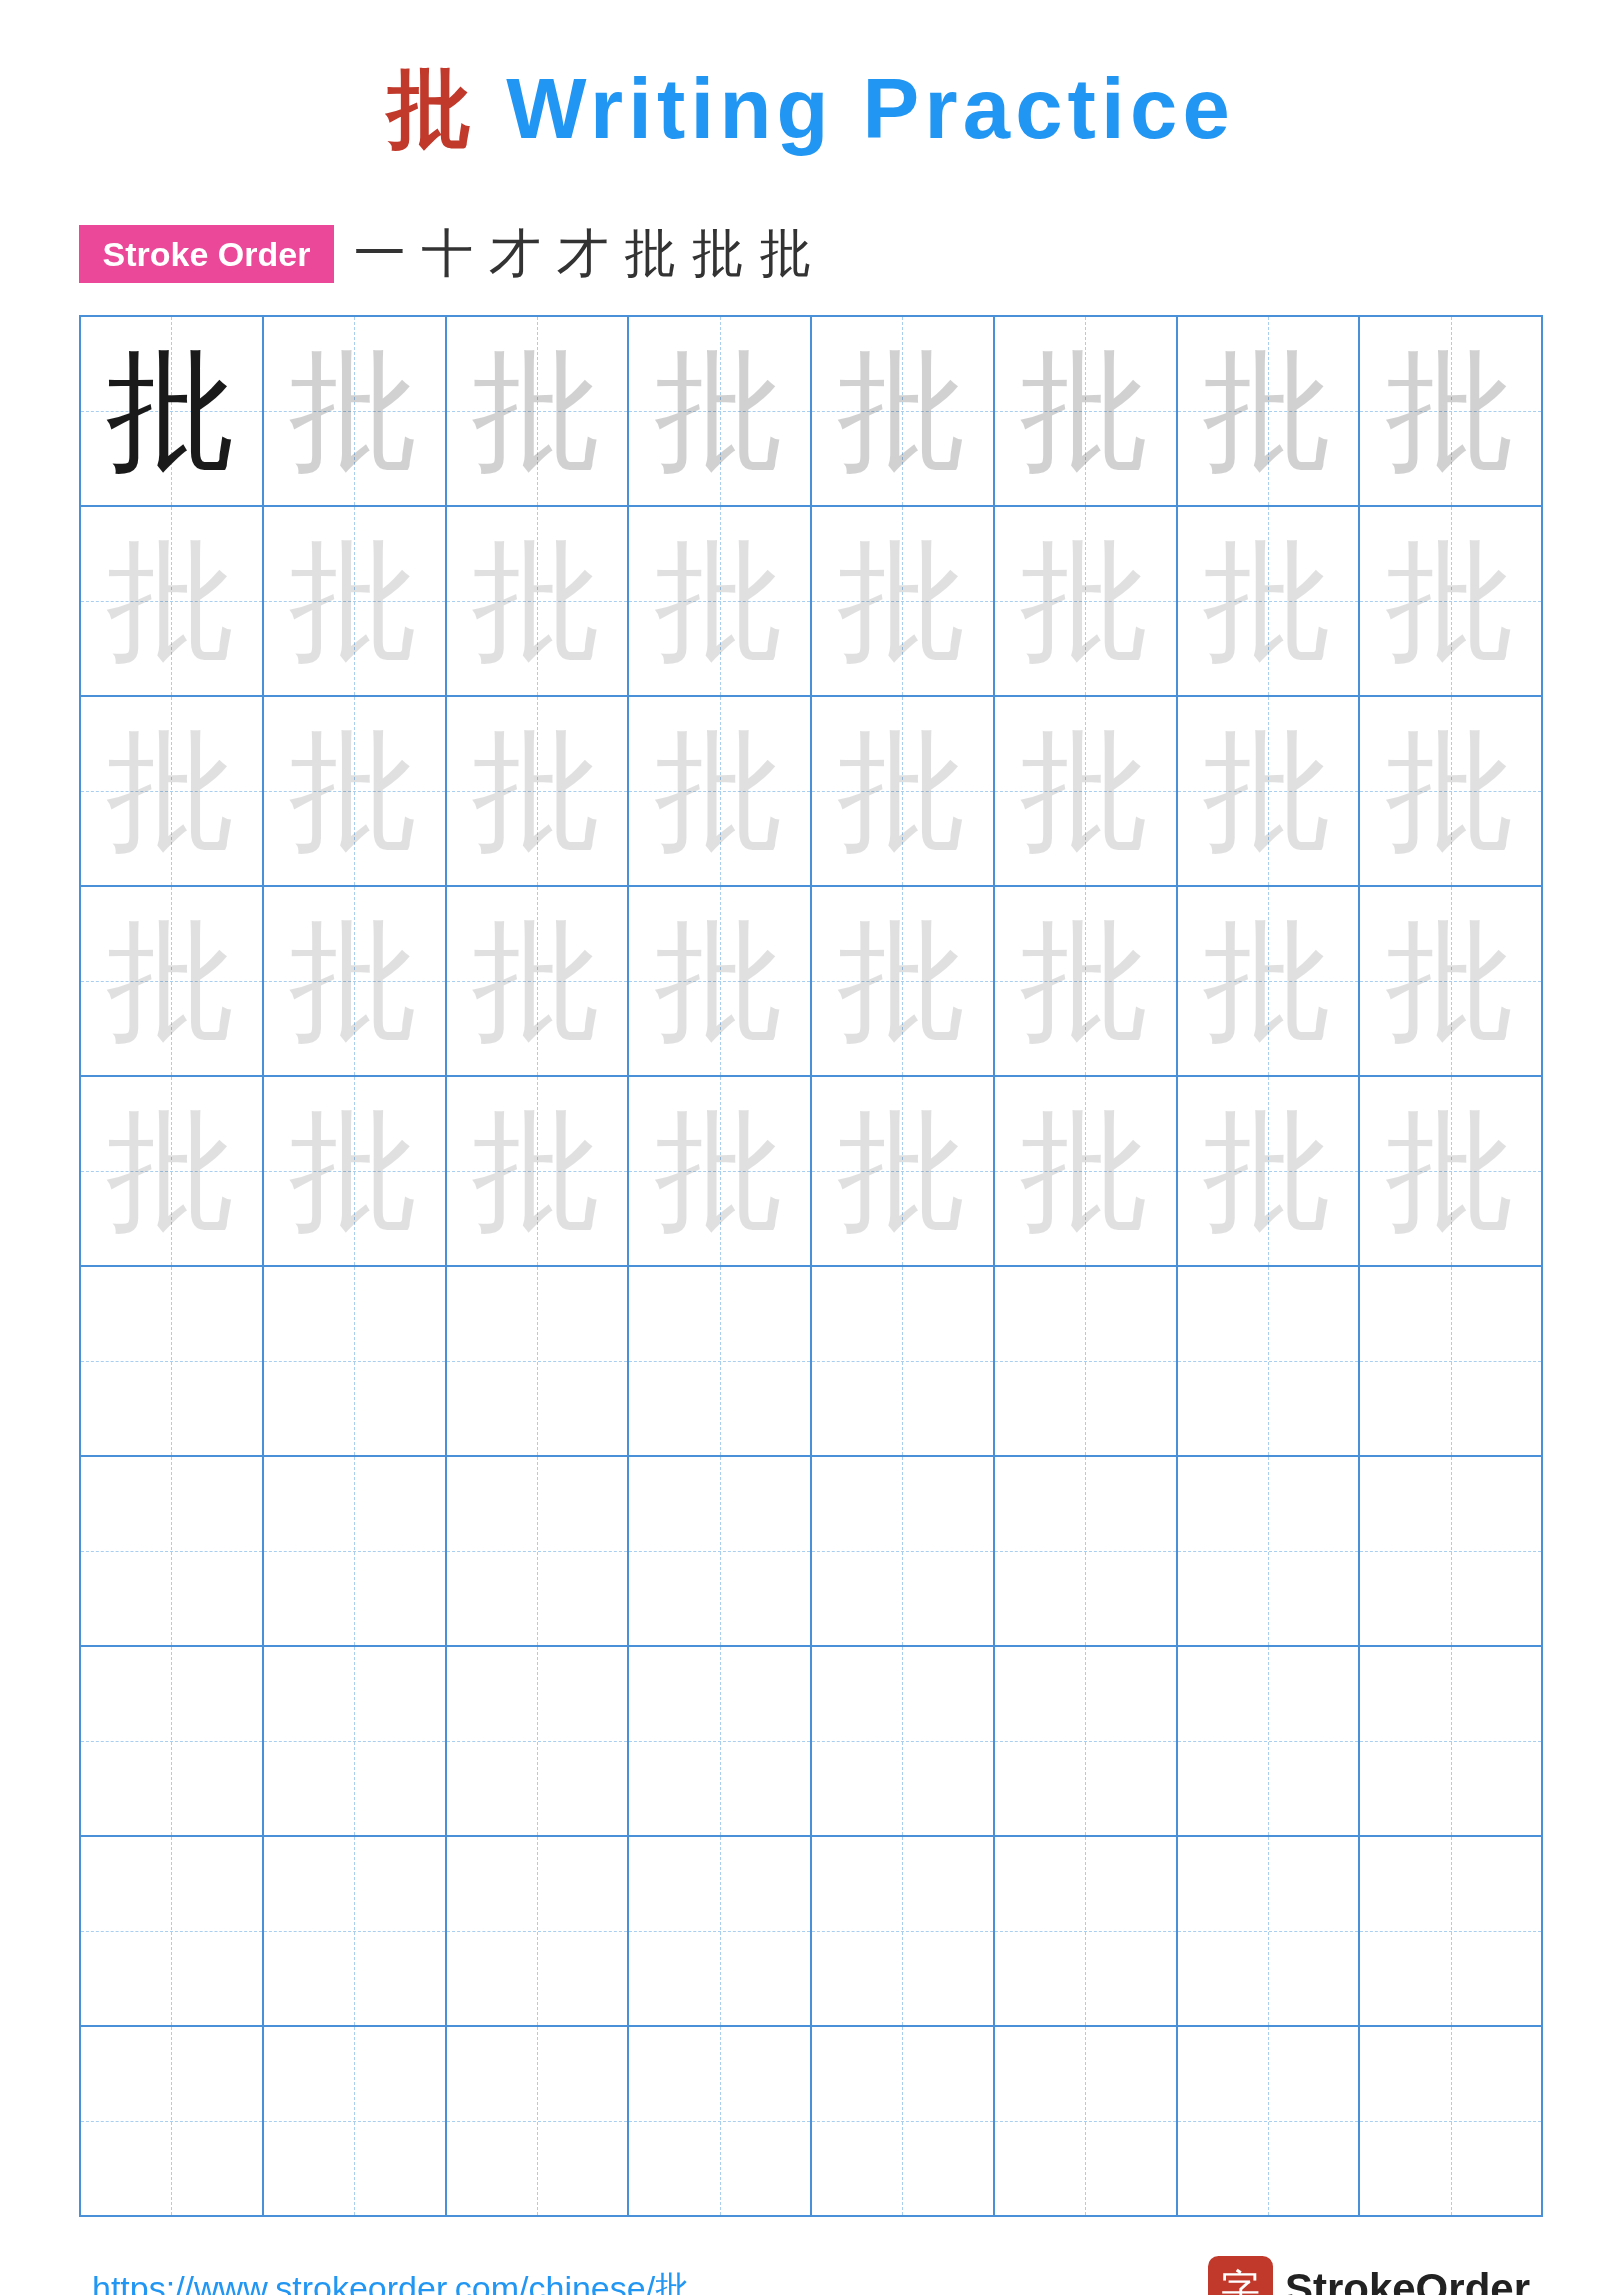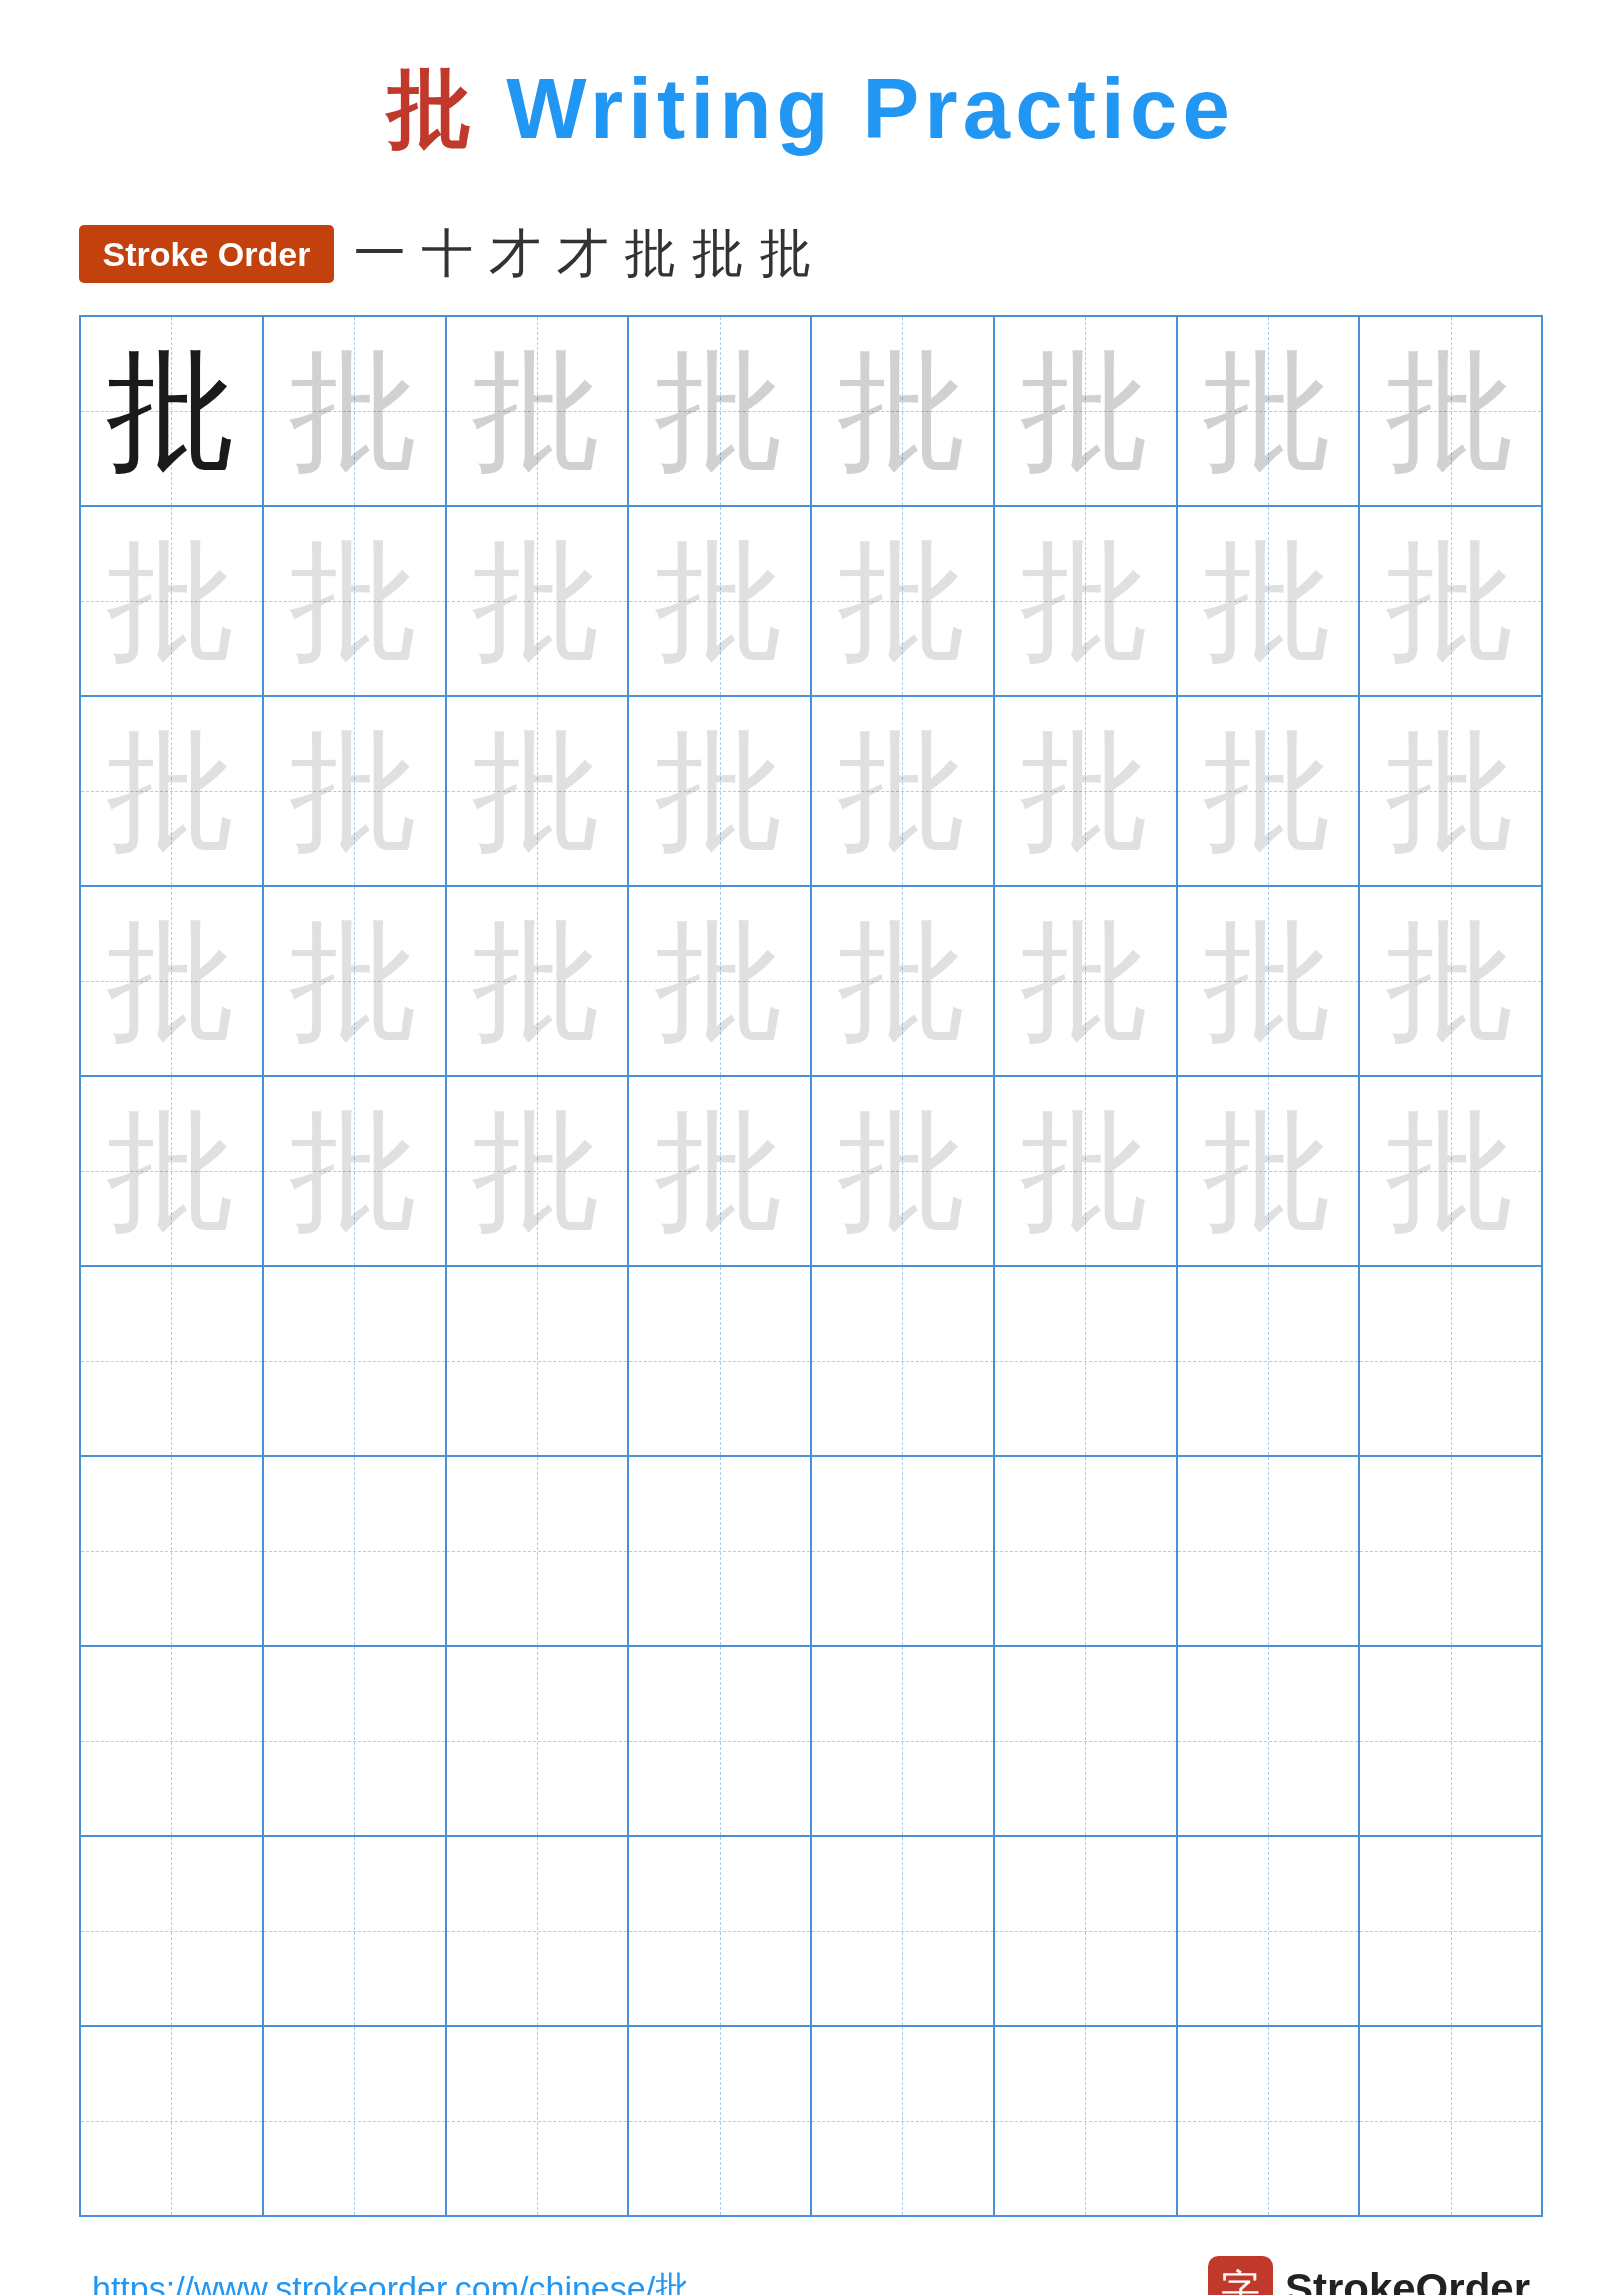--- a/index.html
+++ b/index.html
@@ -39,26 +39,26 @@
 
     .stroke-order-row {
       display: flex;
       align-items: center;
       width: 100%;
       margin-bottom: 26px;
       gap: 19.6px;
     }
 
     .stroke-order-badge {
-      background: #c2410c;
+      background: #ec4899;
       color: #fff;
       font-size: 34px;
       font-weight: bold;
       padding: 9.2px 23.6px;
-      border-radius: 5px;
+      border-radius: 0;
       font-family: Arial, sans-serif;
       white-space: nowrap;
     }
 
     .stroke-sequence {
       display: flex;
       align-items: center;
       gap: 15.7px;
       font-size: 52px;
       color: #222;

